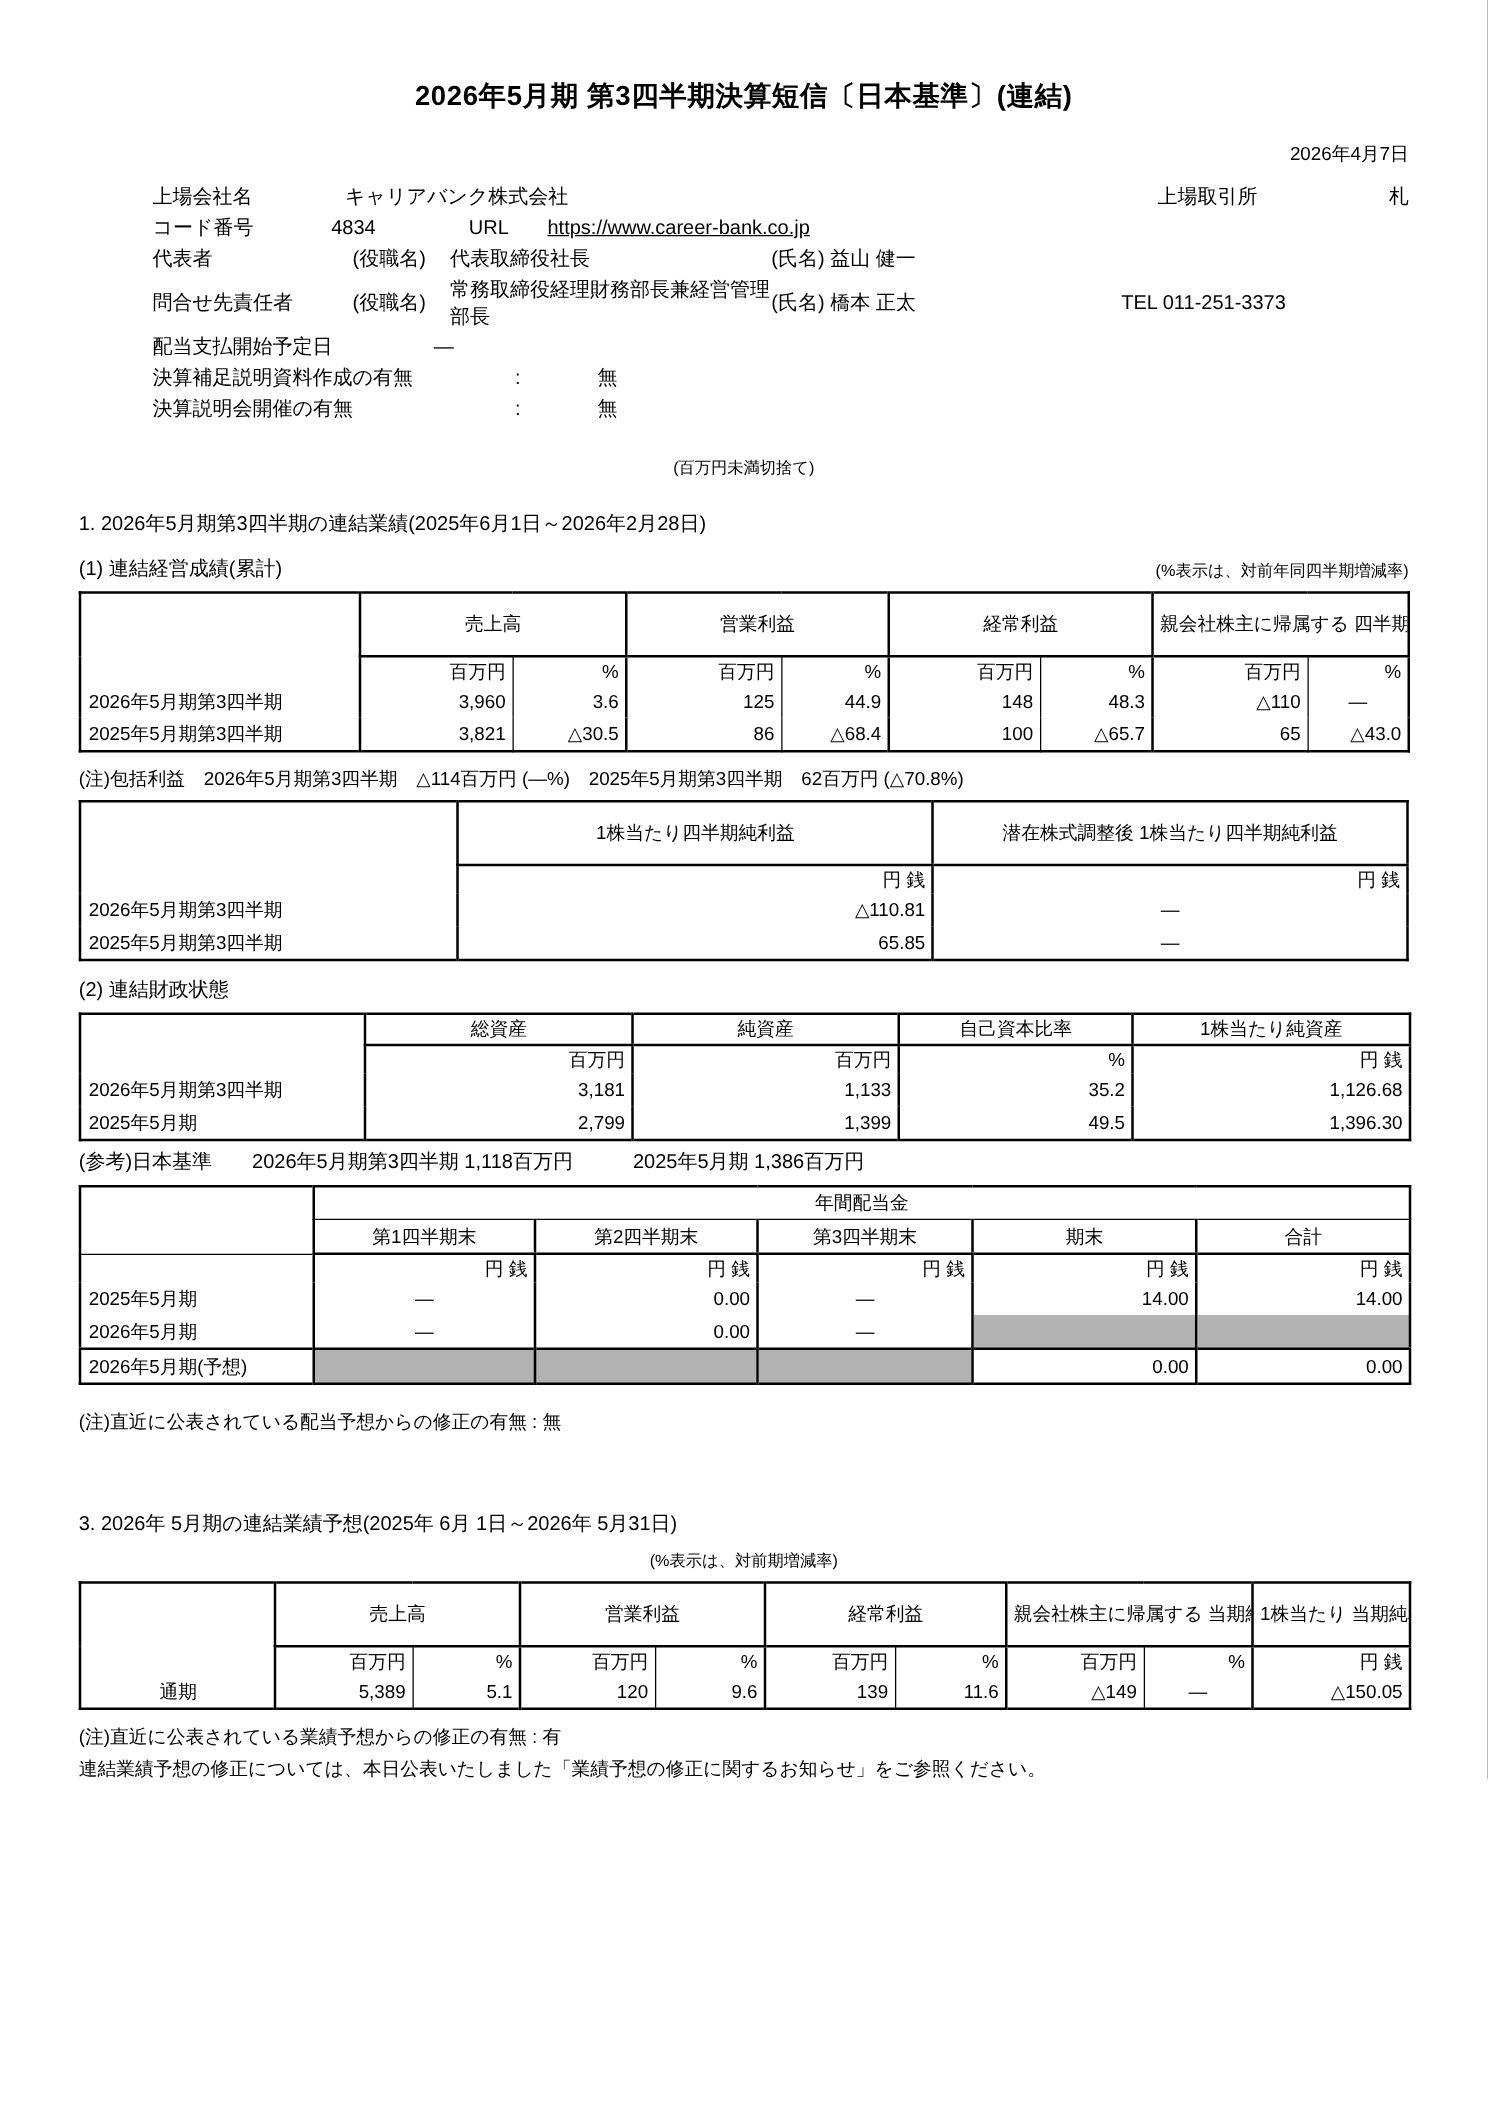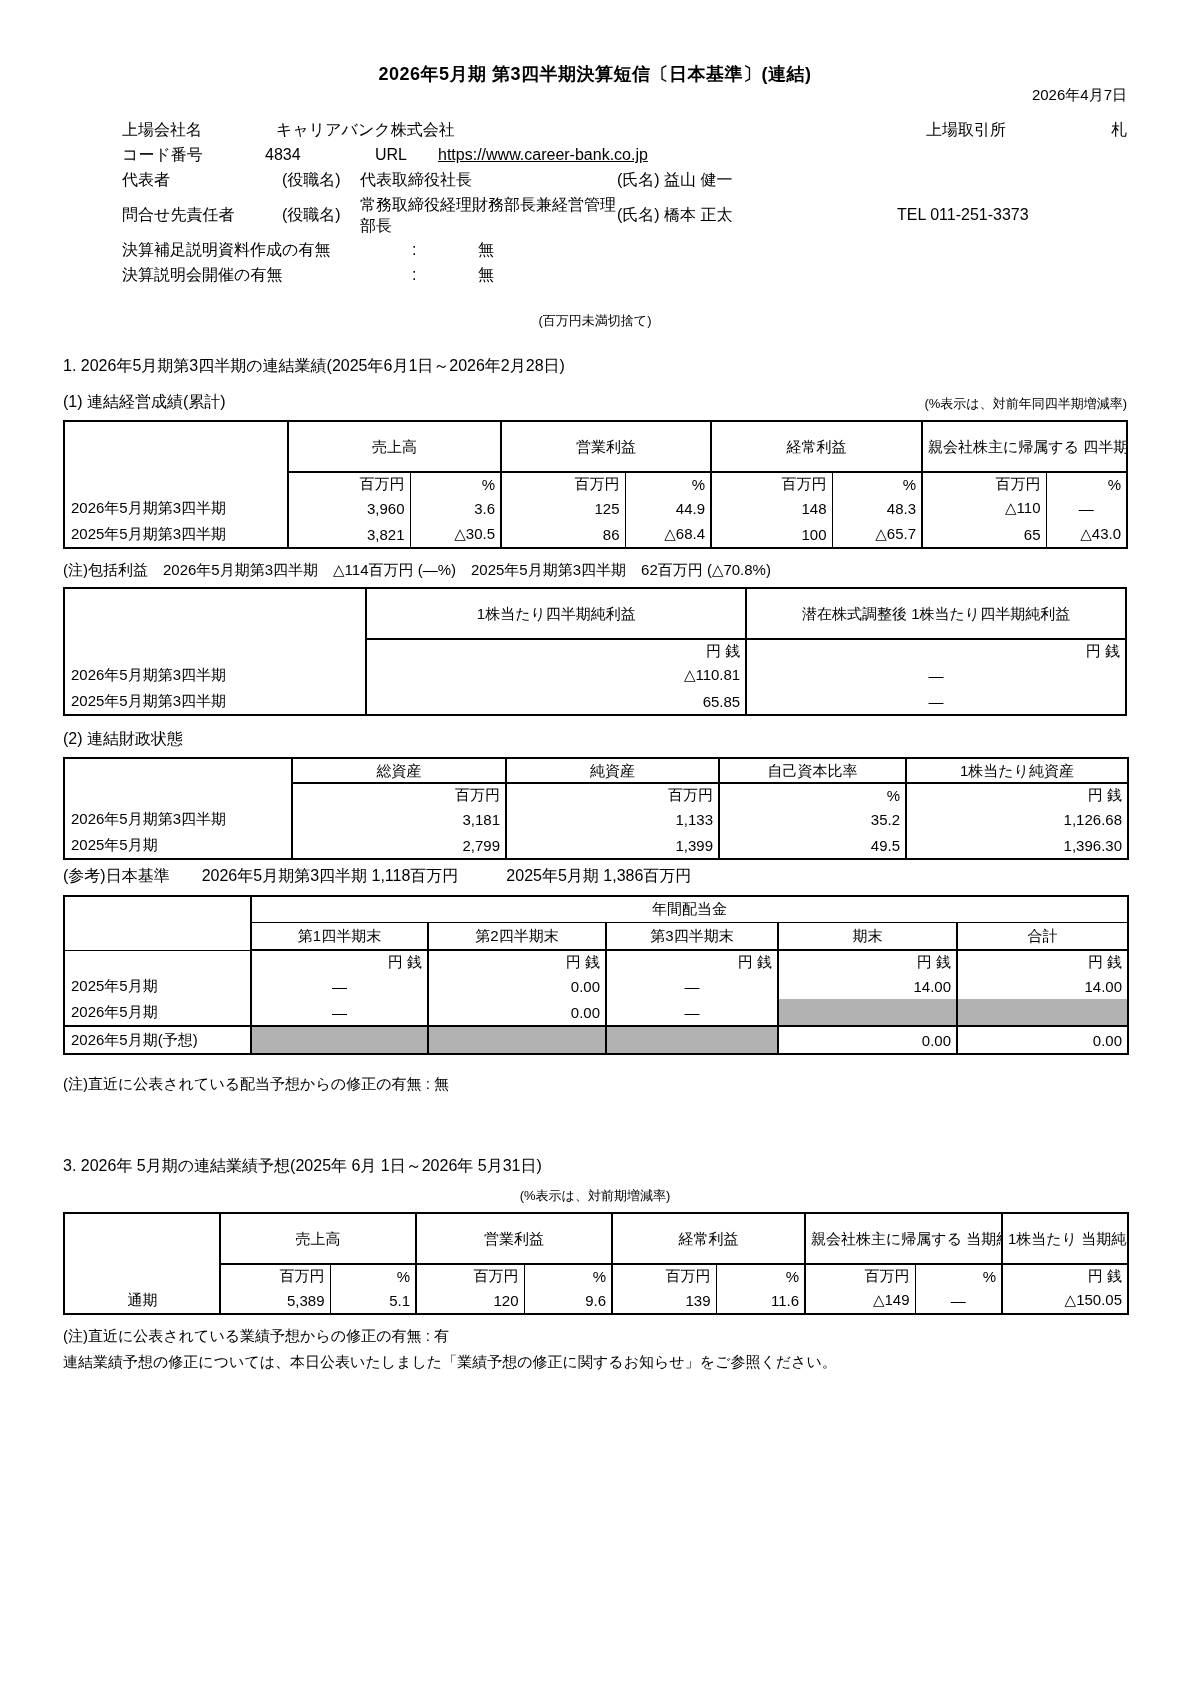--- a/index.html
+++ b/index.html
@@ -9,24 +9,24 @@
     margin:0 auto;
     background:#ffffff;
     color:#000;
     font-family:"Liberation Sans","DejaVu Sans",sans-serif;
     overflow:hidden;
   }
   .content{margin:0 63px;}
   .title{
     margin-top:62px;
     text-align:center;
-    font-size:18px;font-weight:bold;
+    font-size:22px;font-weight:bold;
     letter-spacing:.5px;
   }
-  .date-line{text-align:right;font-size:15px;}
+  .date-line{margin-top:22px;text-align:right;font-size:15px;}
   .info{margin-top:14px;margin-left:12px;font-size:16px;}
   .irow{display:flex;align-items:center;line-height:22px;margin-bottom:3px;margin-left:47px;}
   .il{flex:0 0 auto;}
   .w154{width:154px;}
   .w143{width:143px;}
   .w110{width:110px;}
   .w63{width:63px;}
   .w160{width:160px;}
   .w335{width:335px;display:flex;align-items:center;}
   .w280{width:280px;}
@@ -126,20 +126,24 @@
           <span class="role-lbl">(役職名)</span>
           <span class="role-txt" style="white-space:normal;">常務取締役経理財務部長兼経営管理部長</span>
         </span>
         <span class="w280l">
           <span>(氏名)</span>
           <span>橋本  正太</span>
         </span>
         <span>TEL 011-251-3373</span>
       </div>
       <div class="irow">
+        <span class="il w225">配当支払開始予定日</span>
+        <span>—</span>
+      </div>
+      <div class="irow">
         <span class="il w280">決算補足説明資料作成の有無</span>
         <span class="colon">:</span>
         <span class="val-after-colon">無</span>
       </div>
       <div class="irow">
         <span class="il w280">決算説明会開催の有無</span>
         <span class="colon">:</span>
         <span class="val-after-colon">無</span>
       </div>
     </div>

